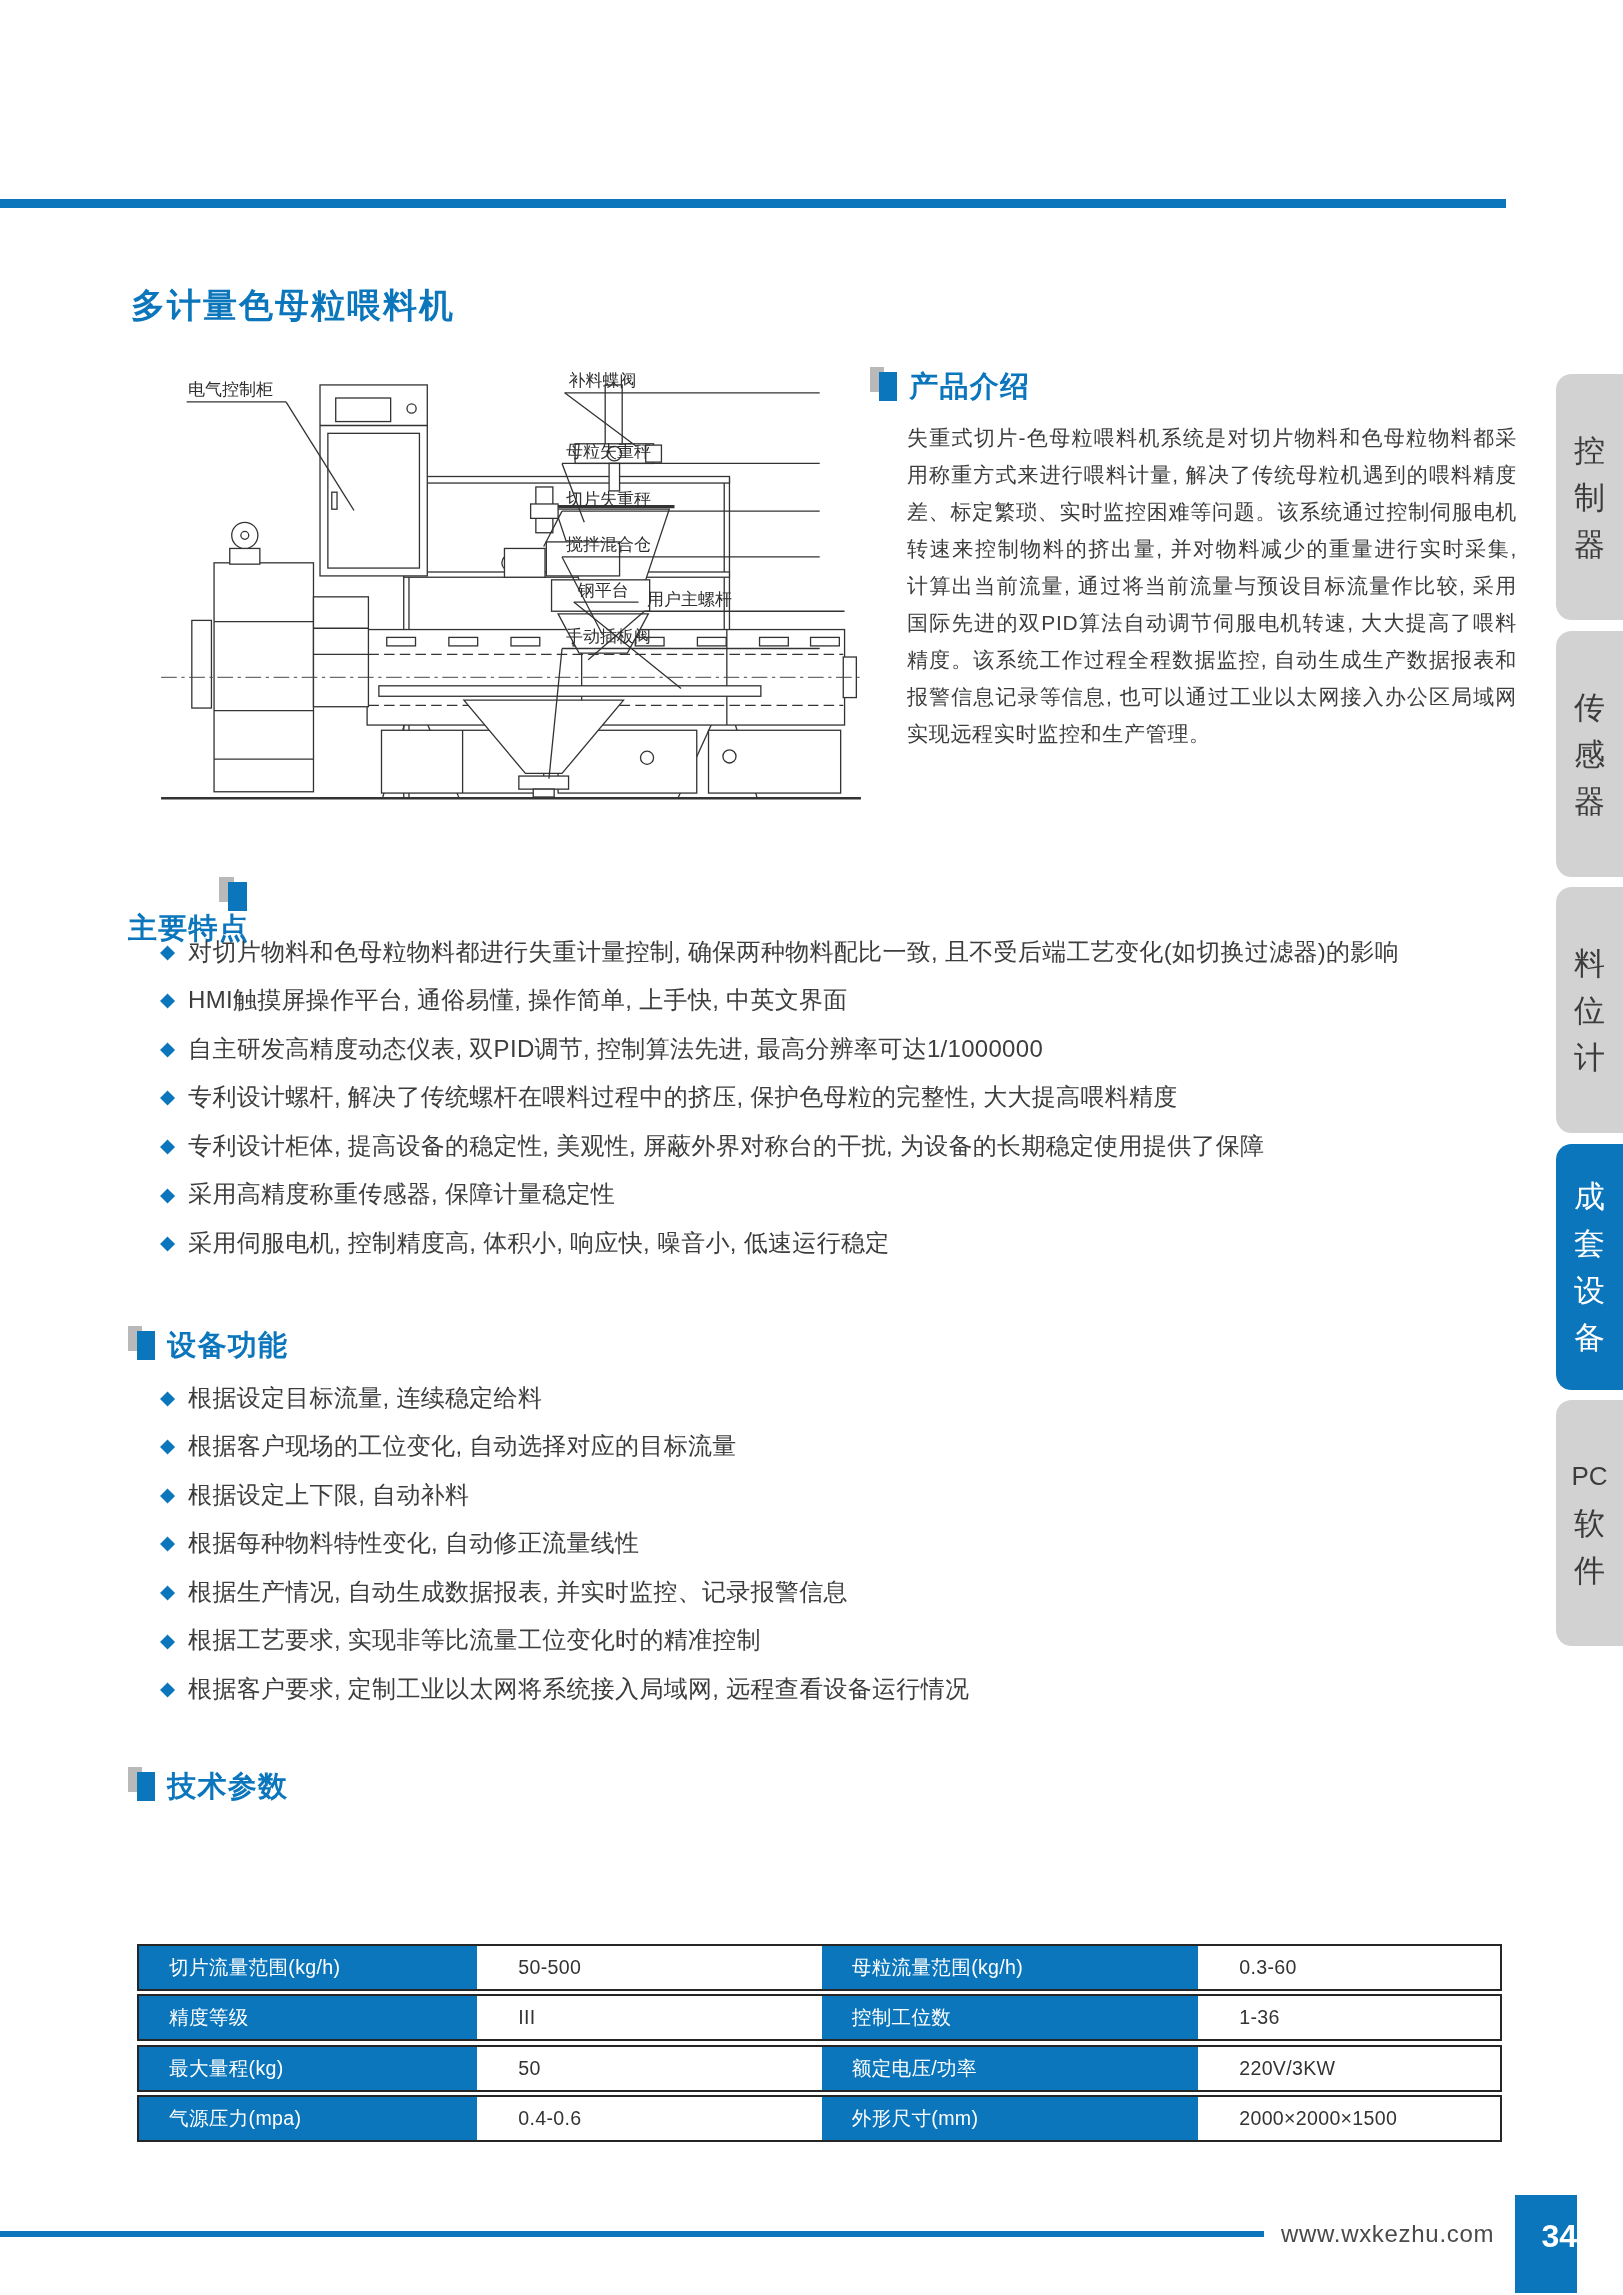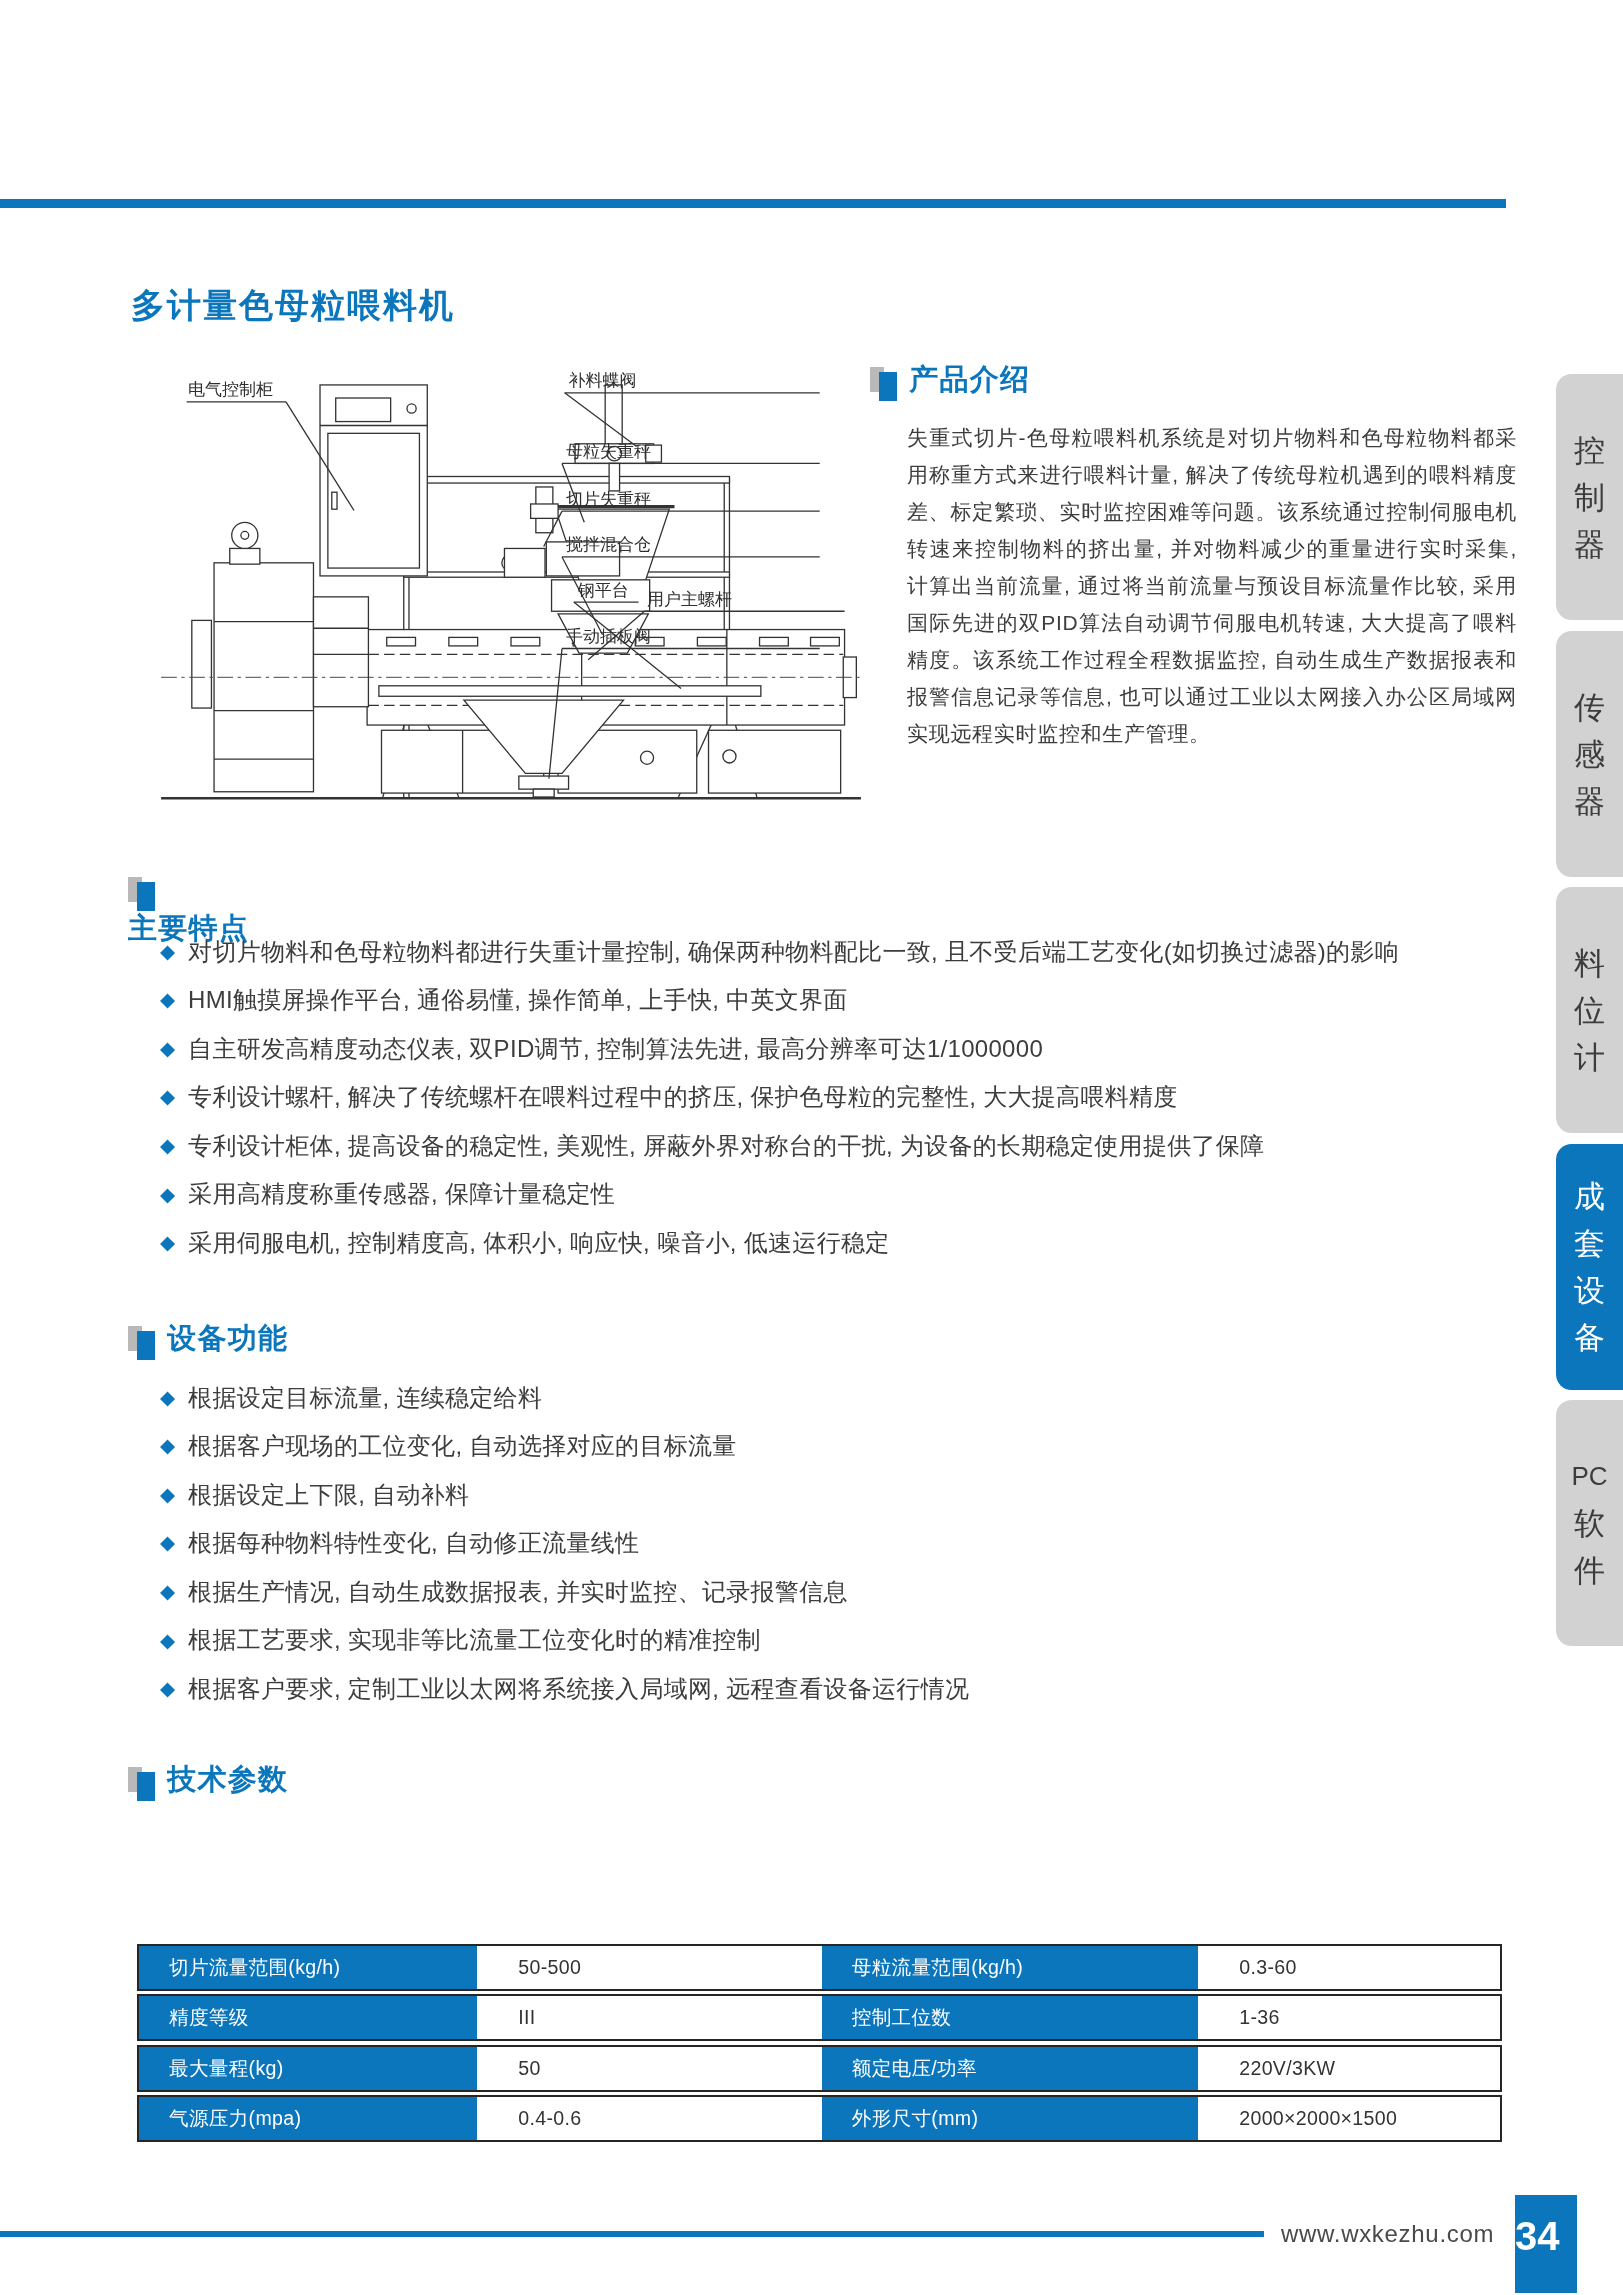--- a/index.html
+++ b/index.html
@@ -6,25 +6,25 @@
   #page{
     position:relative;width:1623px;height:2295px;background:#ffffff;overflow:hidden;
     font-family:"Liberation Sans","DejaVu Sans",sans-serif;
     --accent:#0b76bc;--ink:#3d3d3d;
   }
   
   .topbar{position:absolute;left:0;top:199px;width:1506px;height:8.5px;background:var(--accent);}
   .footer-line{position:absolute;left:0;top:2231px;width:1264px;height:5.9px;background:var(--accent);}
   .footer-url{position:absolute;left:1281px;top:2220px;font-size:24px;color:#4a4a4a;letter-spacing:0.7px;}
   .page-badge{position:absolute;left:1515px;top:2195px;width:62px;height:98px;background:var(--accent);
-    color:#fff;display:flex;align-items:center;justify-content:flex-start;font-size:40px;font-weight:bold;padding-bottom:14.4px;box-sizing:border-box;}
+    color:#fff;display:flex;align-items:center;justify-content:flex-end;font-size:32px;font-weight:bold;padding-bottom:14.4px;box-sizing:border-box;}
   
   .title{position:absolute;left:131px;top:283px;margin:0;font-size:34px;font-weight:bold;color:var(--accent);letter-spacing:2px;}
   
-  .sec-head{position:absolute;display:flex;gap:9.2px;}
+  .sec-head{position:absolute;display:flex;align-items:flex-end;gap:9.2px;}
   .sec-bullet{position:relative;width:30px;height:37px;flex:0 0 30px;}
   .sec-bullet .bg{position:absolute;left:0;top:2.6px;width:14.4px;height:25px;background:#b9b9b9;}
   .sec-bullet .bb{position:absolute;left:9.2px;top:7.9px;width:18.3px;height:29px;background:var(--accent);}
   .sec-title{font-size:29px;font-weight:bold;color:var(--accent);line-height:1.05;letter-spacing:1.3px;white-space:nowrap;}
   .head-intro{left:870px;top:364px;}
   .head-features{left:128px;top:874px;flex-direction:column;}
   .head-functions{left:128px;top:1323px;}
   .head-params{left:128px;top:1764px;}
   
   .intro-body{position:absolute;left:899px;top:411px;width:610px;margin:8px;font-size:21px;line-height:37px;

